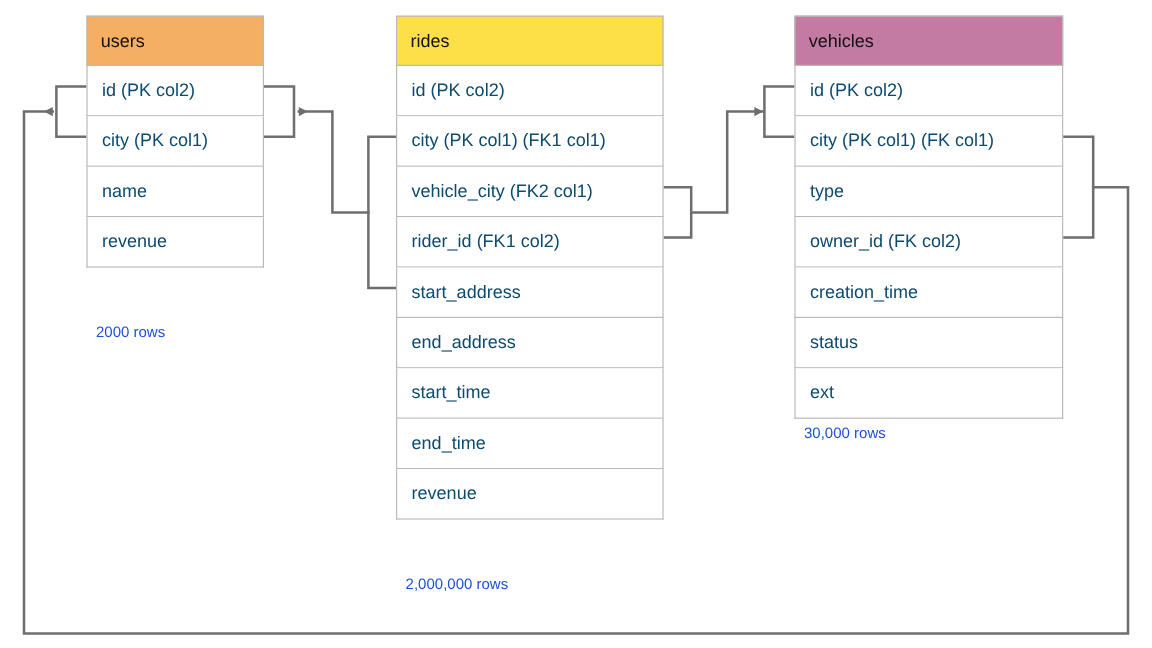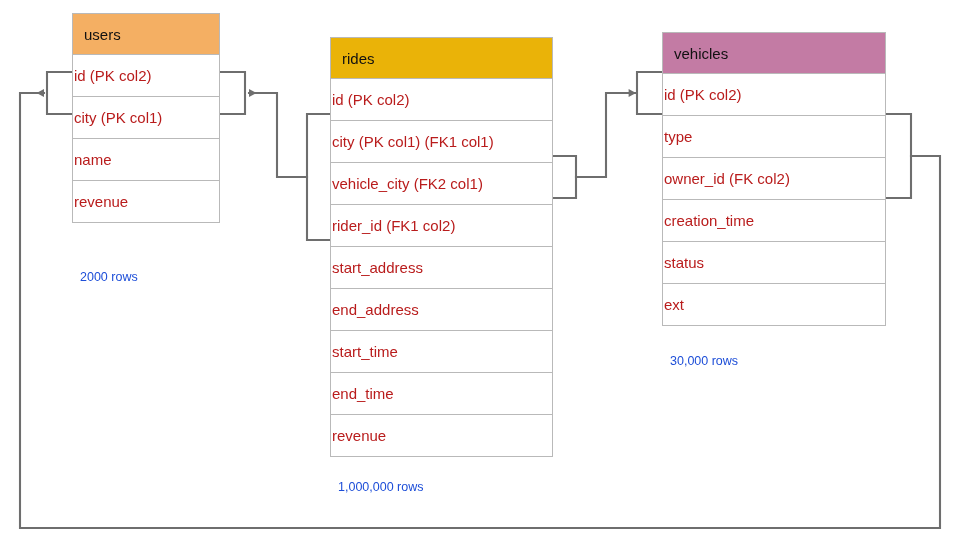--- a/index.html
+++ b/index.html
@@ -17,35 +17,35 @@
     border:1px solid #b9b9b9;
     font-size:15px;color:#111111;
     display:flex;align-items:center;
     padding-left:11px;
     height:42px;
   }
   .table .row{
     box-sizing:border-box;
     border:1px solid #b9b9b9;border-top:none;
     background:#ffffff;
-    font-size:15px;color:#b91c1c;
+    font-size:15px;color:#0c4a6e;
     display:flex;align-items:center;
-    padding-left:1px;
+    padding-left:12px;
     height:42px;
   }
   .rowcount{
     position:absolute;
     font-size:12.5px;color:#1d4ed8;
     white-space:nowrap;
   }
 
   
   #tbl-users{left:72px;top:13px;width:148px;}
   #tbl-rides{left:330px;top:13px;width:223px;}
-  #tbl-vehicles{left:662px;top:13px;width:224px;margin-top:19px;}
+  #tbl-vehicles{left:662px;top:13px;width:224px;}
 
   #rc-users{left:80px;top:270px;}
   #rc-rides{left:338px;top:480px;}
   #rc-vehicles{left:670px;top:354px;}
 </style>
 </head>
 <body>
 
 <div id="canvas">
 
@@ -81,36 +81,37 @@
   <div class="table" id="tbl-users">
     <div class="hdr" style="background: rgb(244, 175, 99);">users</div>
     <div class="row">id (PK col2)</div>
     <div class="row">city (PK col1)</div>
     <div class="row">name</div>
     <div class="row">revenue</div>
   </div>
   <div class="rowcount" id="rc-users">2000 rows</div>
 
   <div class="table" id="tbl-rides">
-    <div class="hdr" style="background: #eab308; margin-top: 24px;">rides</div>
+    <div class="hdr" style="background: #fde047;">rides</div>
     <div class="row">id (PK col2)</div>
     <div class="row">city (PK col1) (FK1 col1)</div>
     <div class="row">vehicle_city (FK2 col1)</div>
     <div class="row">rider_id (FK1 col2)</div>
     <div class="row">start_address</div>
     <div class="row">end_address</div>
     <div class="row">start_time</div>
     <div class="row">end_time</div>
     <div class="row">revenue</div>
   </div>
-  <div class="rowcount" id="rc-rides">1,000,000 rows</div>
+  <div class="rowcount" id="rc-rides">2,000,000 rows</div>
 
   <div class="table" id="tbl-vehicles">
     <div class="hdr" style="background: rgb(195, 123, 164);">vehicles</div>
     <div class="row">id (PK col2)</div>
+    <div class="row">city (PK col1) (FK col1)</div>
     <div class="row">type</div>
     <div class="row">owner_id (FK col2)</div>
     <div class="row">creation_time</div>
     <div class="row">status</div>
     <div class="row">ext</div>
   </div>
   <div class="rowcount" id="rc-vehicles">30,000 rows</div>
 
 </div>
 

